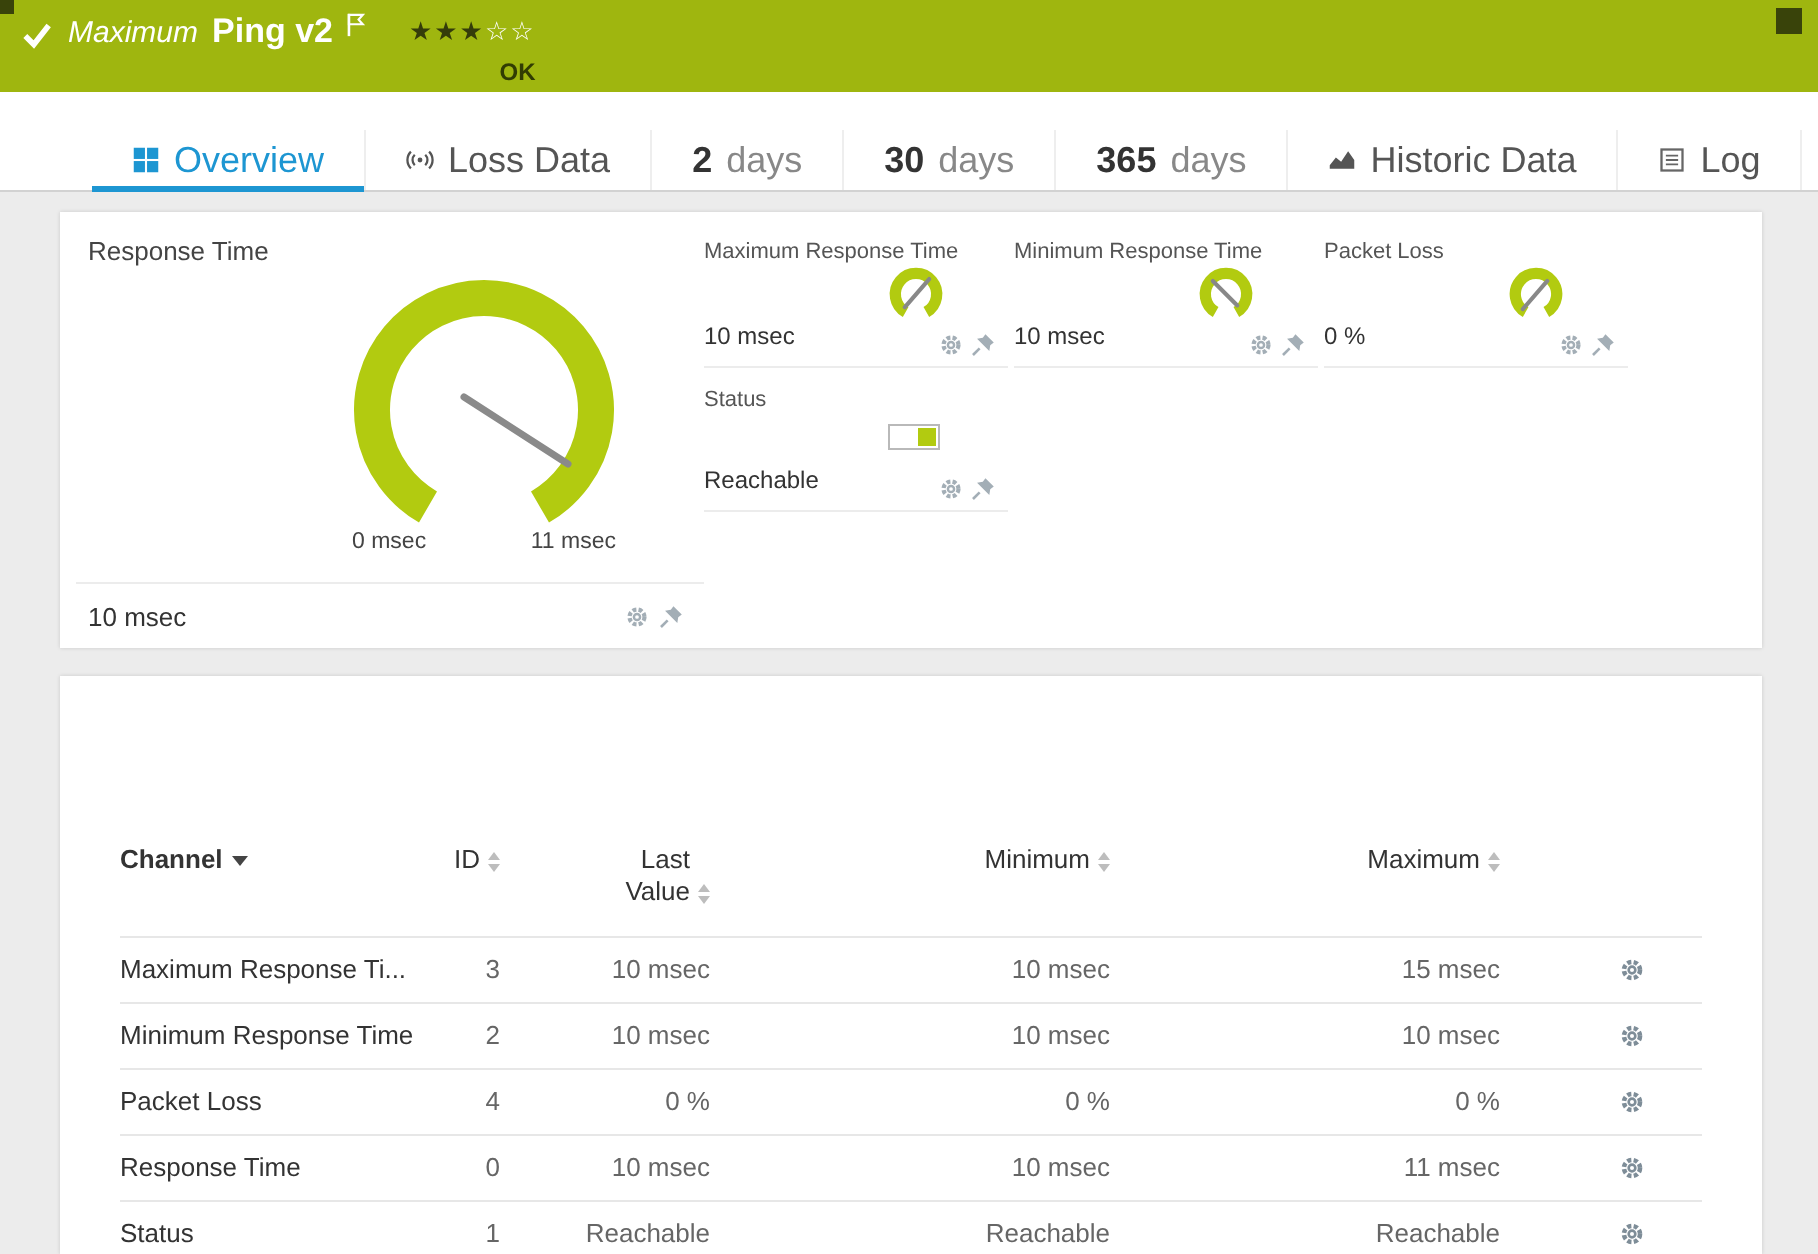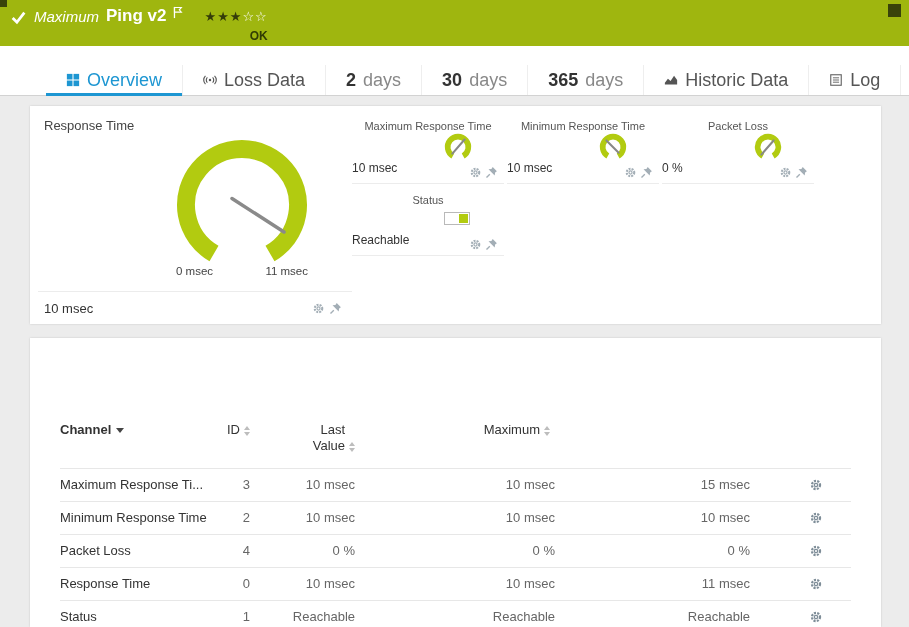--- a/index.html
+++ b/index.html
@@ -44,21 +44,21 @@
   .gauges-panel{height:218px;display:flex;margin-bottom:14px;}
   .main-gauge-block{width:322px;position:relative;padding:12px 0 0 14px;}
   .panel-label{font-size:13px;color:#444;}
   .big-gauge{display:block;margin:2px 0 0 118px;}
   .scale-row{width:160px;margin-left:118px;display:flex;justify-content:space-between;padding:0 14px;font-size:11.5px;color:#444;margin-top:-10px;}
   .gauge-footer{position:absolute;left:8px;right:0;bottom:0;height:33px;border-top:1px solid #ececec;display:flex;align-items:center;justify-content:space-between;padding:0 10px 0 6px;}
   .gauge-value{font-size:13px;color:#333;}
   .icon-pair{display:flex;gap:4px;align-items:center;}
   .icon-btn{width:13px;height:13px;color:var(--icon);cursor:pointer;display:block;}
 
-  .mini-grid{flex:1;display:grid;grid-template-columns:repeat(3,152px);column-gap:3px;row-gap:10px;padding-top:14px;align-content:start;text-align:center;}
+  .mini-grid{flex:1;display:grid;grid-template-columns:repeat(3,152px);column-gap:3px;row-gap:10px;padding-top:14px;align-content:start;}
   .mini-block{position:relative;height:64px;border-bottom:1px solid #ececec;}
   .mini-label{font-size:11px;color:#555;}
   .mini-gauge{position:absolute;top:12px;right:28px;}
   .mini-value{position:absolute;left:0;bottom:8px;font-size:12px;color:#333;}
   .mini-icons{position:absolute;right:6px;bottom:4px;display:flex;gap:3px;}
   .status-block{height:62px;}
   .toggle{position:absolute;top:18px;right:34px;width:26px;height:13px;border:1px solid #b9b9b9;background:#fff;}
   .toggle .knob{position:absolute;top:1px;right:1px;width:9px;height:9px;background:var(--lime);}
 
   
@@ -299,20 +299,24 @@
       <div class="t-head">
         <div class="col-channel hcell"><span>Channel</span><span class="caret"></span></div>
         <div class="col-id hcell"><span>ID</span><span class="sort">
               <i class="up"></i>
               <i class="dn"></i>
             </span></div>
         <div class="col-last hcell"><span class="hdr-wrap">Last Value</span><span class="sort">
               <i class="up"></i>
               <i class="dn"></i>
             </span></div>
+        <div class="col-min hcell"><span>Minimum</span><span class="sort">
+              <i class="up"></i>
+              <i class="dn"></i>
+            </span></div>
         <div class="col-max hcell"><span>Maximum</span><span class="sort">
               <i class="up"></i>
               <i class="dn"></i>
             </span></div>
         <div class="col-gear"></div>
       </div>
 
 
       <div class="t-row">
         <div class="col-channel">Maximum Response Ti...</div>

